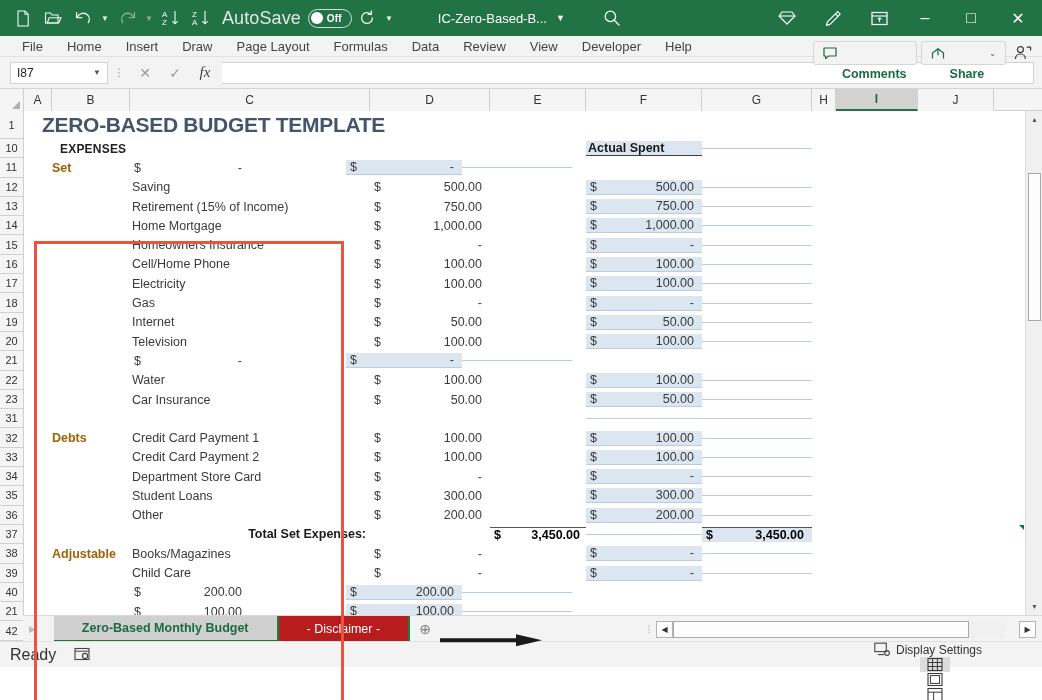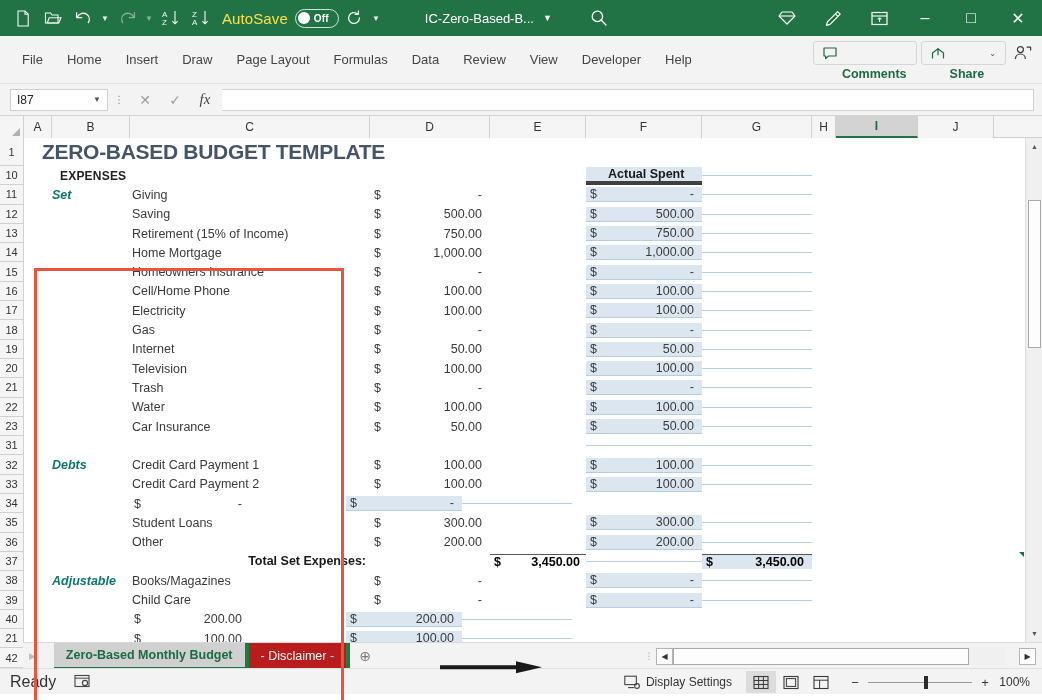--- a/index.html
+++ b/index.html
@@ -19,40 +19,40 @@
   }
   .qat { display:flex; align-items:center; gap:0px; padding-left:8px; }
   .qbtn {
     width:30px; height:28px; display:flex; align-items:center; justify-content:center;
     color:#ffffff; opacity:.95;
   }
   .qbtn.dim { opacity:.45; }
   .qcaret { width:14px; height:28px; display:flex; align-items:center; justify-content:center;
     font-size:8px; color:#ffffff; opacity:.9; }
   .autosave-wrap { display:flex; align-items:center; gap:7px; margin-left:6px; }
-  .autosave-label { font-size:15px; color:#fde047; letter-spacing:.1px; }
+  .autosave-label { font-size:18px; color:#e5e5e5; letter-spacing:.1px; }
   .toggle {
     width:44px; height:19px; border-radius:10px; border:1px solid #cfe3d6;
     background:#217346; display:flex; align-items:center; padding:0 2px; gap:4px;
   }
   .toggle .knob { width:12px; height:12px; border-radius:50%; background:#ffffff; }
   .toggle .tlabel { font-size:10px; color:#ffffff; font-weight:bold; letter-spacing:.2px;}
   .docname {
     margin-left:42px; display:flex; align-items:center; gap:9px;
     font-size:13px; color:#ffffff;
   }
   .docname .chev { font-size:9px; }
   .searchzone { margin-left:38px; display:flex; align-items:center; }
   .win-right { position:absolute; right:0; top:0; height:36px; display:flex; align-items:center; }
   .wbtn { width:46px; height:36px; display:flex; align-items:center; justify-content:center; color:#fff; }
   .wbtn.close { width:48px; }
 
   
   .ribbon {
-    height:48px; background:#f3f3f3; display:flex; align-items:stretch;
+    height:21px; background:#f3f3f3; display:flex; align-items:stretch;
     border-bottom:1px solid #e1e1e1; position:relative;
   }
   .tabs { display:flex; align-items:center; padding-left:10px; gap:0px; }
   .tab {
     font-size:13px; color:#444444; padding:0 12px; height:34px;
     display:flex; align-items:center; white-space:nowrap;
   }
   .ribbon-right { position:absolute; right:6px; top:0; height:34px; display:flex; align-items:center; gap:4px; }
   .pillbtn {
     height:24px; display:flex; align-items:center; gap:5px; padding:0 9px;
@@ -132,31 +132,31 @@
   .cD { width:120px; flex:none; }
   .cE { width:96px; flex:none; }
   .cF { width:116px; flex:none; }
   .cG { width:110px; flex:none; }
 
   .big-title {
     font-size:21px; font-weight:bold; color:#44546a;
     letter-spacing:-.3px; padding-left:18px; white-space:nowrap;
   }
   .lbl-bold { font-size:12px; font-weight:bold; color:#222; padding-left:20px; letter-spacing:.2px;}
-  .lbl-cat { font-size:12.5px; font-weight:bold; font-style:italic; color:#0f766e; padding-left:20px; }
+  .lbl-cat { font-size:12.5px; font-weight:bold; color:#a16207; padding-left:20px; }
   .lbl-item { font-size:12.5px; color:#3a3a3a; padding-left:2px; }
   .money { display:flex; align-items:center; height:100%; font-size:12.5px; color:#3a3a3a; }
   .money .cur { width:22px; padding-left:4px; }
   .money .amt { flex:1; text-align:right; padding-right:8px; }
   .money.blue { background:#dce6f1; }
   .blank.blue { background:#dce6f1; height:100%; }
   .hdr-actual {
     background:#dce6f1; font-size:12.5px; font-weight:bold; color:#1a1a1a;
-    height:100%; display:flex; align-items:center; padding-left:22px;
-    border-bottom:4px solid #404040;
+    height:100%; display:flex; align-items:center; padding-left:2px;
+    border-bottom:1px solid #404040;
   }
   .money.blue, .blank.blue { border-bottom:1px solid #b9cde0; }
   .total-label { font-size:12.5px; font-weight:bold; color:#1a1a1a; text-align:right; padding-right:4px; }
   .money.total { font-weight:bold; color:#000; border-top:1px solid #555; }
   .money.total .amt { padding-right:6px; }
   .money.totalblue { background:#dce6f1; font-weight:bold; color:#000; border-top:1px solid #555; }
 
   .notemark { position:absolute; right:1px; top:0;
     border-top:5px solid #0a7a3c; border-left:5px solid transparent; }
 
@@ -177,22 +177,22 @@
      background:#fdfdfd; border:1px solid #a9a9a9; }
   .vs-bot { position:absolute; bottom:0; left:0; }
 
   
   .tabbar { height:26px; background:#f3f3f3; display:flex; align-items:center;
      border-top:1px solid #d9d9d9; position:relative; }
   .navarrows { display:flex; align-items:center; padding-left:8px; gap:14px; }
   .navarrow { font-size:9px; color:#bdbdbd; }
   .sheettabs { display:flex; align-items:stretch; margin-left:18px; height:26px; }
   .stab {
-    display:flex; align-items:center; padding:0 12px; font-size:12.5px;
-    background:#e3e3e3; color:#444; border-right:4px solid #15803d;
+    display:flex; align-items:center; padding:0 28px; font-size:12.5px;
+    background:#e3e3e3; color:#444; border-right:2px solid #15803d;
   }
   .stab.active { background:#d0d0d0; color:#1b6b42; font-weight:bold;
      border-bottom:2px solid #217346; }
   .stab.dark { background:#b91c1c; color:#ffffff; }
   .addsheet { width:30px; display:flex; align-items:center; justify-content:center;
      font-size:14px; color:#7a7a7a; }
   .hscroll-zone { position:absolute; right:6px; top:1px; height:24px; display:flex; align-items:center; gap:0; }
   .hs-dots { color:#9a9a9a; font-size:9px; width:14px; text-align:center; line-height:4px;}
   .hs-btn { width:17px; height:17px; display:flex; align-items:center; justify-content:center;
      font-size:8px; color:#333; background:#fdfdfd; border:1px solid #b4b4b4; }
@@ -200,21 +200,21 @@
   .hs-thumb { position:absolute; left:0; top:0; width:296px; height:17px;
      background:#fdfdfd; border:1px solid #a9a9a9; }
 
   
   .statusbar {
     height:26px; background:#f3f3f3; display:flex; align-items:center;
     border-top:1px solid #e0e0e0; position:relative; padding-left:10px;
   }
   .st-ready { font-size:16px; color:#333; }
   .st-ic { margin-left:18px; display:flex; align-items:center; color:#444; }
-  .st-right { position:absolute; right:8px; top:0; height:26px; display:flex; align-items:center; gap:0; }
+  .st-right { position:absolute; right:8px; top:0; height:26px; display:flex; align-items:center; gap:0;flex-direction:column; }
   .st-display { display:flex; align-items:center; gap:5px; font-size:12px; color:#333; padding-right:14px; }
   .viewbtn { width:30px; height:22px; display:flex; align-items:center; justify-content:center; color:#444; }
   .viewbtn.on { background:#dcdcdc; }
   .zoomrow { display:flex; align-items:center; gap:6px; padding-left:12px; }
   .zminus, .zplus { font-size:13px; color:#333; width:14px; text-align:center; }
   .ztrack { width:104px; height:1px; background:#9a9a9a; position:relative; }
   .zthumb { position:absolute; left:56px; top:-6px; width:4px; height:13px; background:#2b2b2b; }
   .zpct { font-size:12px; color:#333; width:36px; text-align:right; padding-right:4px; }
 </style>
 </head>
@@ -440,23 +440,20 @@
         </div>
         <div class="cG">
           <div class="blank blue"></div>
         </div>
       </div>
       <div class="srow">
         <div class="cA"></div>
         <div class="cB">
           <div class="lbl-cat" style="padding-left: 0px;">Set</div>
         </div>
-        <div class="cC">
-          <div class="lbl-item">Giving</div>
-        </div>
         <div class="cD">
           <div class="money">
             <span class="cur">$</span>
             <span class="amt">-</span>
           </div>
         </div>
         <div class="cE">
           <div class="blank"></div>
         </div>
         <div class="cF">
@@ -690,23 +687,20 @@
             <span class="amt">100.00</span>
           </div>
         </div>
         <div class="cG">
           <div class="blank blue"></div>
         </div>
       </div>
       <div class="srow">
         <div class="cA"></div>
         <div class="cB"></div>
-        <div class="cC">
-          <div class="lbl-item">Trash</div>
-        </div>
         <div class="cD">
           <div class="money">
             <span class="cur">$</span>
             <span class="amt">-</span>
           </div>
         </div>
         <div class="cE">
           <div class="blank"></div>
         </div>
         <div class="cF">
@@ -834,20 +828,23 @@
             <span class="amt">100.00</span>
           </div>
         </div>
         <div class="cG">
           <div class="blank blue"></div>
         </div>
       </div>
       <div class="srow">
         <div class="cA"></div>
         <div class="cB"></div>
+        <div class="cC">
+          <div class="lbl-item">Department Store Card</div>
+        </div>
         <div class="cD">
           <div class="money">
             <span class="cur">$</span>
             <span class="amt">-</span>
           </div>
         </div>
         <div class="cE">
           <div class="blank"></div>
         </div>
         <div class="cF">

